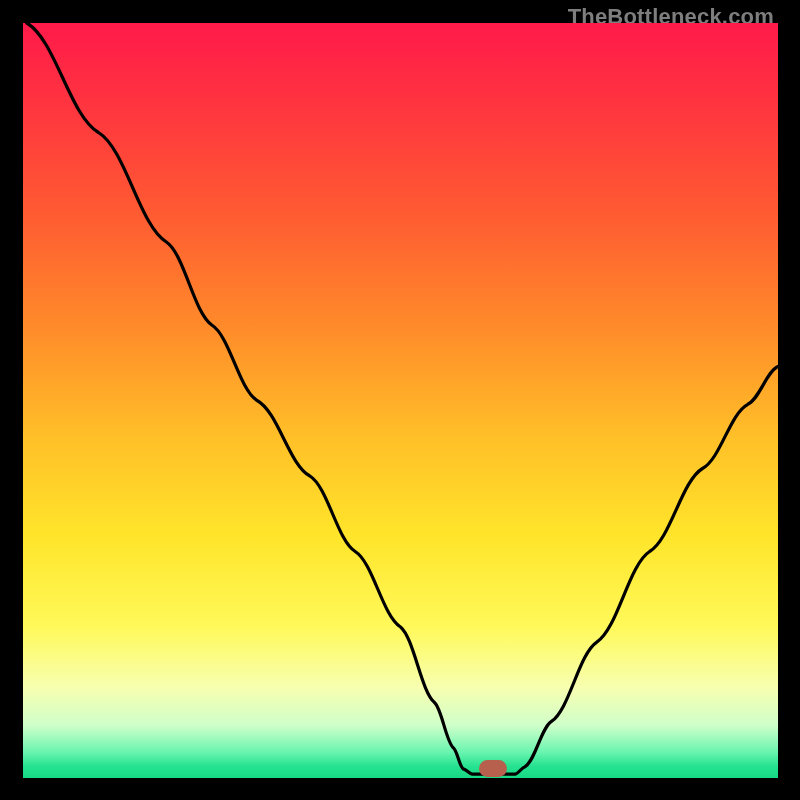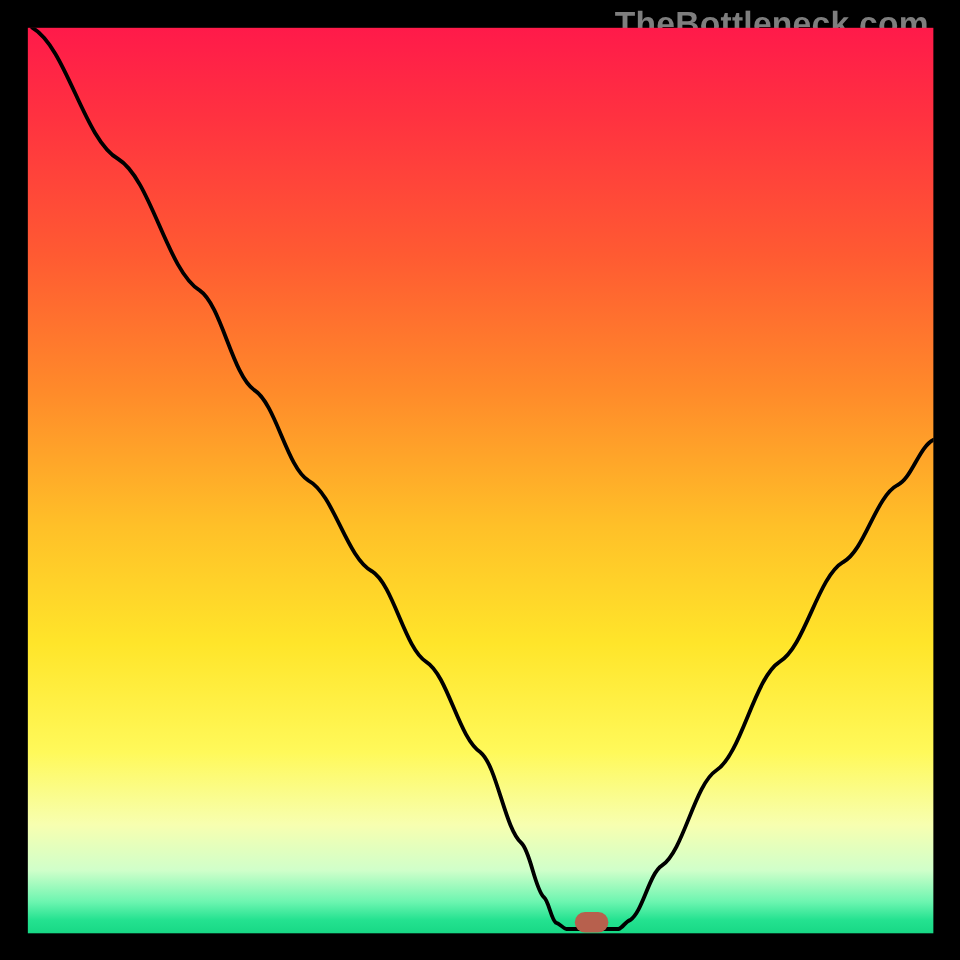--- a/index.html
+++ b/index.html
@@ -1,17 +1,17 @@
 <!DOCTYPE html>
 <html><head>
 <meta charset="utf-8">
 <style>
   html,body{margin:0;padding:0;width:800px;height:800px;background:#000;overflow:hidden;font-family:Arial,Helvetica,sans-serif}
   .plot-area{position:absolute;left:23px;top:23px;width:755px;height:755px}
-  .watermark{position:absolute;top:4px;right:26px;color:#7e7e7e;font-size:28px;font-weight:600;letter-spacing:.2px}
+  .watermark{position:absolute;top:4px;right:26px;color:#7e7e7e;font-size:22px;font-weight:600;letter-spacing:.2px}
   svg{display:block}
   .marker{position:absolute;width:28px;height:17px;border-radius:9px;background:#b7604d}
 </style>
 </head>
 <body>
 
 <div class="watermark">TheBottleneck.com</div>
 
 <div class="plot-area">
   <svg id="chart-svg" width="755" height="755" viewBox="0 0 755 755">

